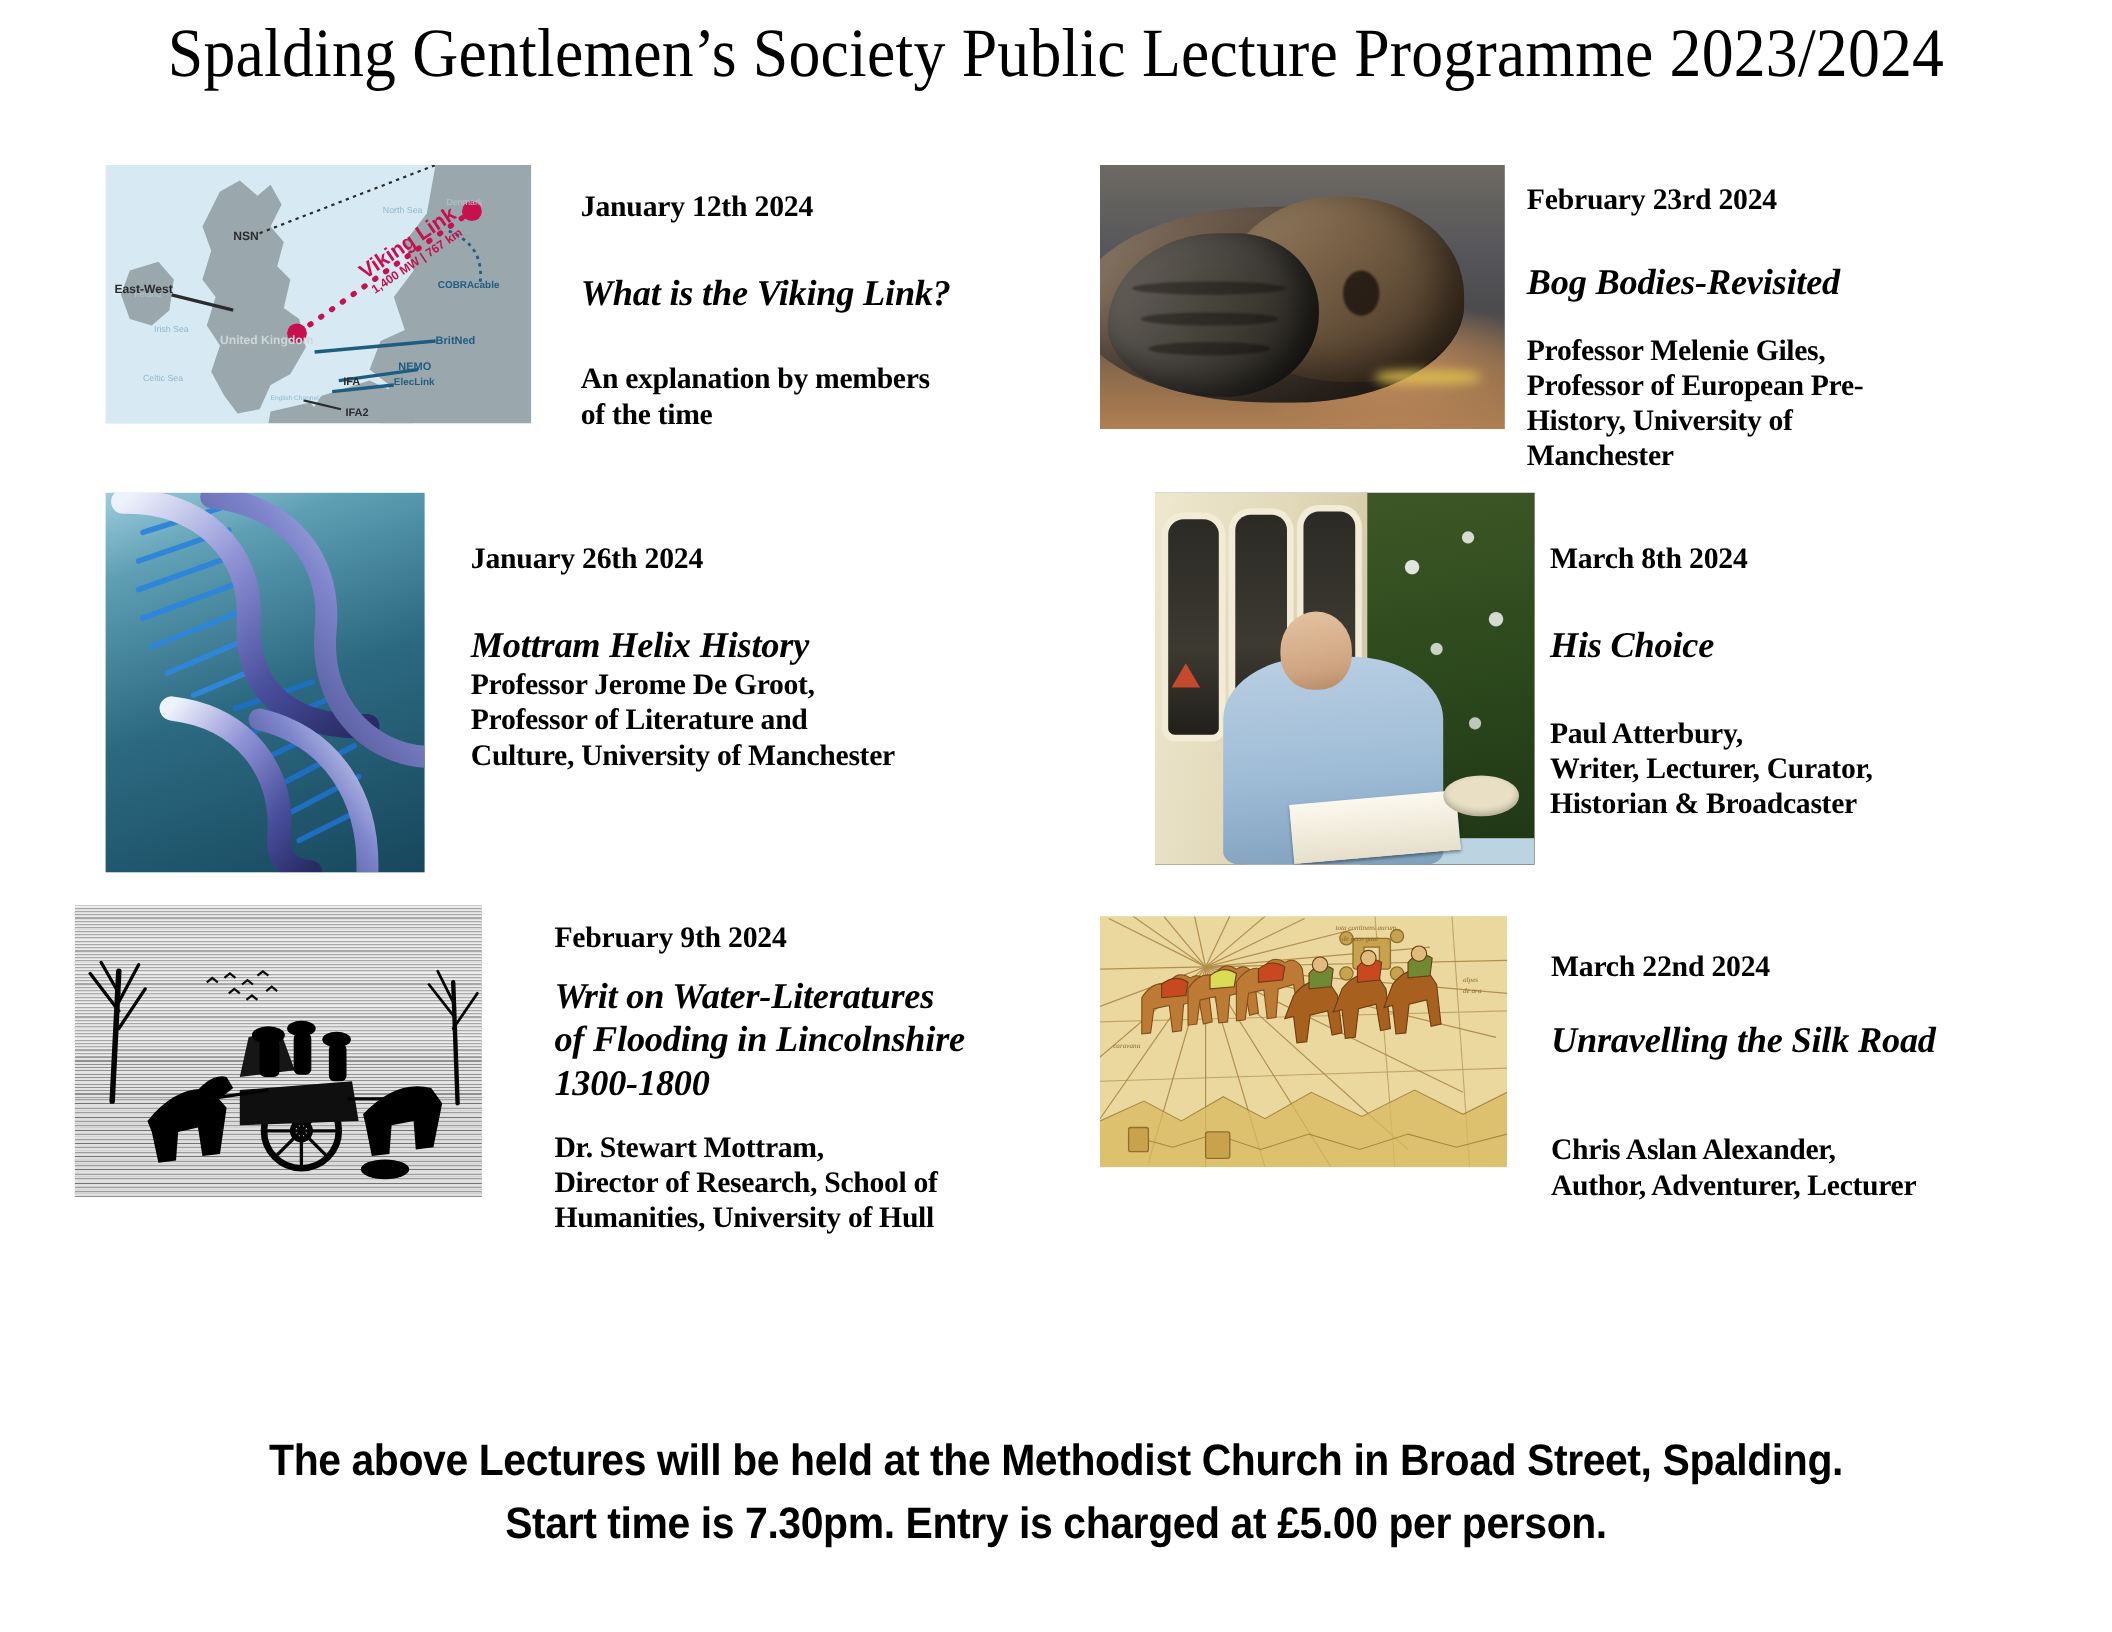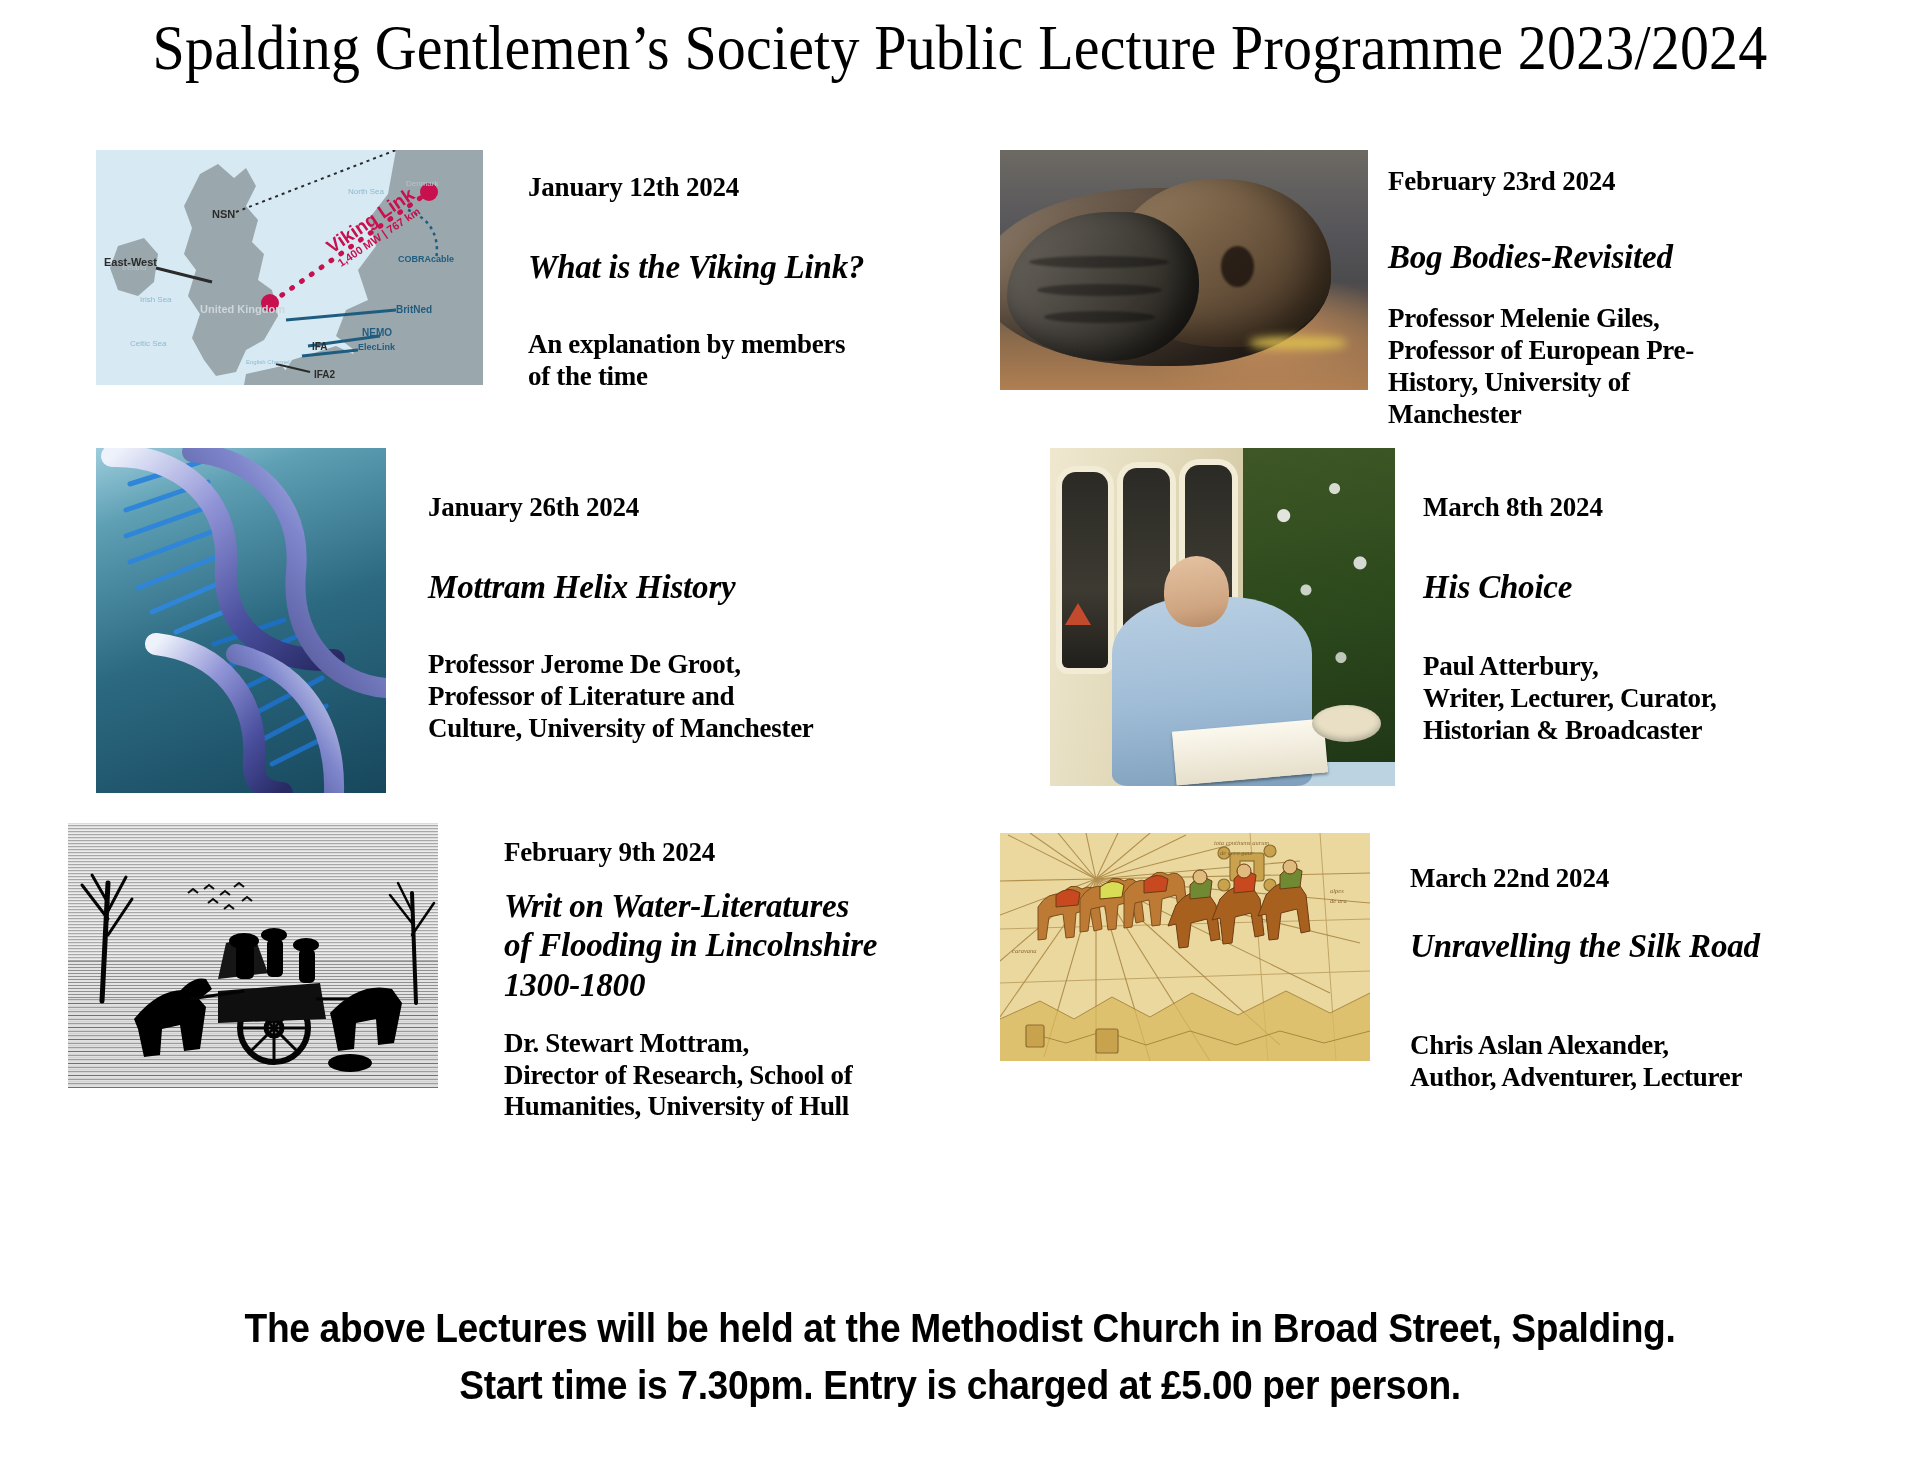--- a/index.html
+++ b/index.html
@@ -402,42 +402,42 @@
           </g>
           <path d="M16 8 C84 6, 134 52, 130 116 C126 186, 176 214, 238 212" stroke="url(#strandA)" stroke-width="22" fill="none" stroke-linecap="round"></path>
           <path d="M96 4 C168 12, 206 62, 200 124 C194 192, 238 236, 290 240" stroke="url(#strandB)" stroke-width="20" fill="none" stroke-linecap="round"></path>
           <path d="M60 196 C126 204, 162 252, 158 312 C156 334, 168 344, 186 345" stroke="url(#strandA)" stroke-width="22" fill="none" stroke-linecap="round"></path>
           <path d="M140 206 C206 222, 240 276, 238 345" stroke="url(#strandB)" stroke-width="20" fill="none" stroke-linecap="round"></path>
         </svg>
       </div>
       <div class="copy" style="padding-left:42px; padding-top:44px;">
         <div class="e-date">January 26th 2024</div>
         <div class="e-title" style="margin-top:44px;">Mottram Helix History</div>
-        <div class="e-speaker" style="margin-top:42px;">Professor Jerome De Groot,
+        <div class="e-speaker" style="">Professor Jerome De Groot,
 Professor of Literature and
 Culture, University of Manchester</div>
       </div>
     </div>
 
     <div class="entry" style="left:1050px; top:0px; width:830px;">
       <div class="thumb img-man" style="width:345px; height:338px;">
         <div class="foliage"></div>
         <div class="carriage">
           <div class="win" style="left:6%; top:7%; width:24%; height:58%;"></div>
           <div class="win" style="left:38%; top:6%; width:24%; height:58%;"></div>
           <div class="win" style="left:70%; top:5%; width:24%; height:58%;"></div>
           <div class="tri-sign" style="left:8%; top:46%;"></div>
         </div>
         <div class="man-table"></div>
         <div class="man-body"></div>
         <div class="man-head"></div>
         <div class="man-book"></div>
         <div class="man-hat"></div>
       </div>
-      <div class="copy" style="padding-left:28px; padding-top:44px;">
+      <div class="copy" style="padding-left:14px; padding-top:44px;">
         <div class="e-date">March 8th 2024</div>
         <div class="e-title" style="margin-top:44px;">His Choice</div>
         <div class="e-speaker" style="margin-top:44px;">Paul Atterbury,
 Writer, Lecturer, Curator,
 Historian &amp; Broadcaster</div>
       </div>
     </div>
   </div>
 
   <div class="row" style="height:300px; margin-top:30px;">

